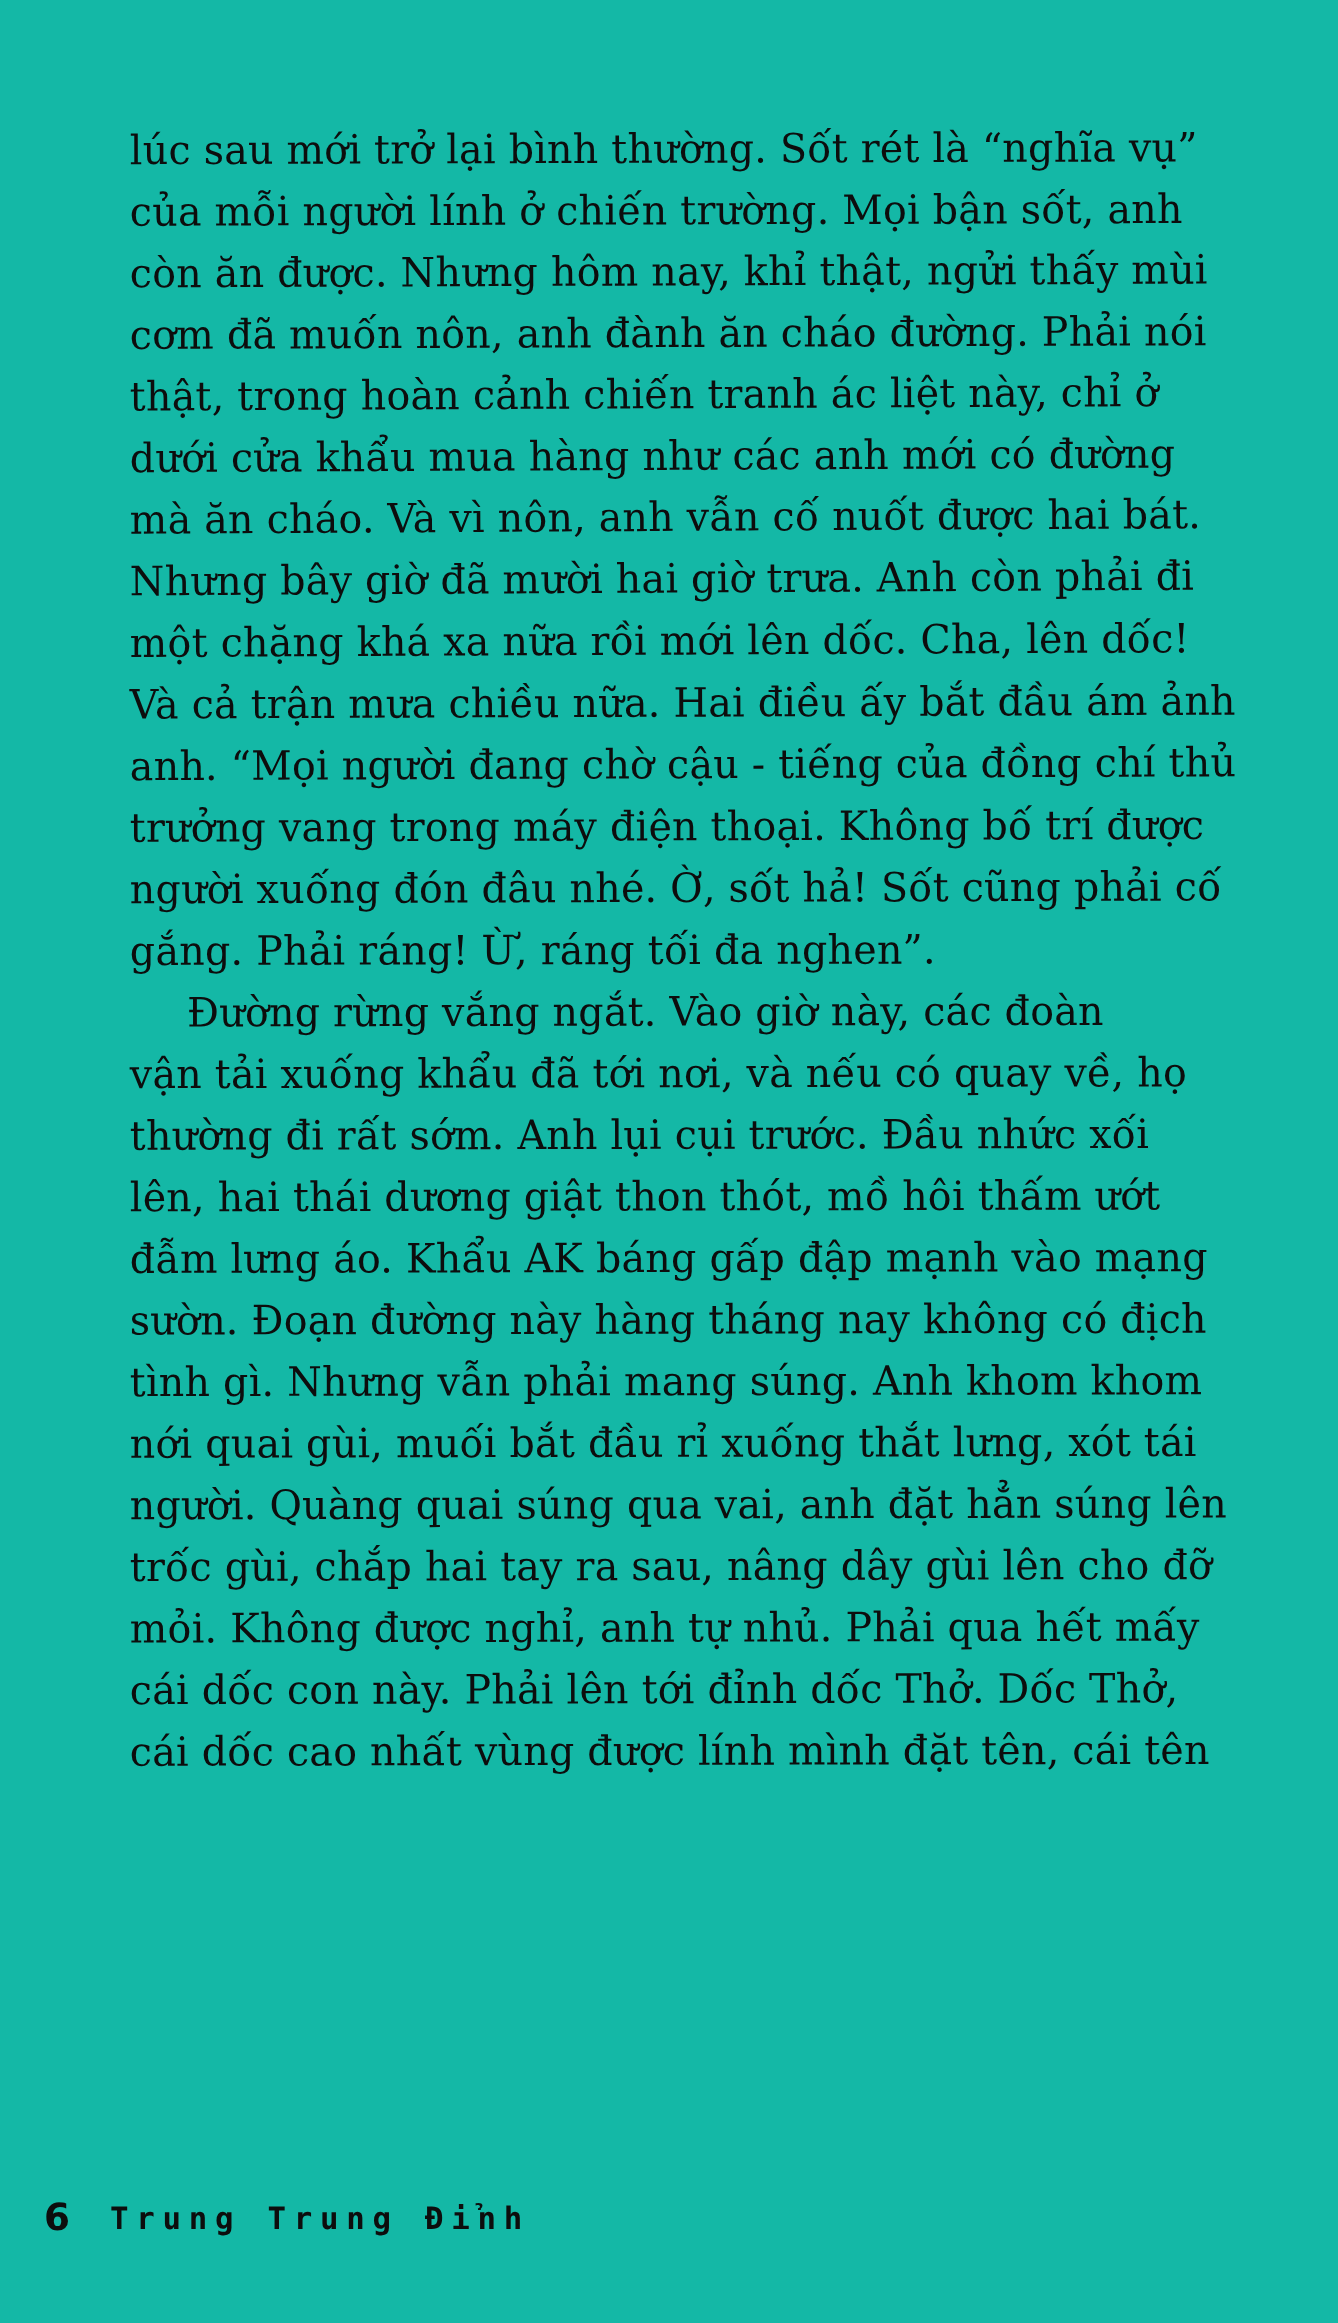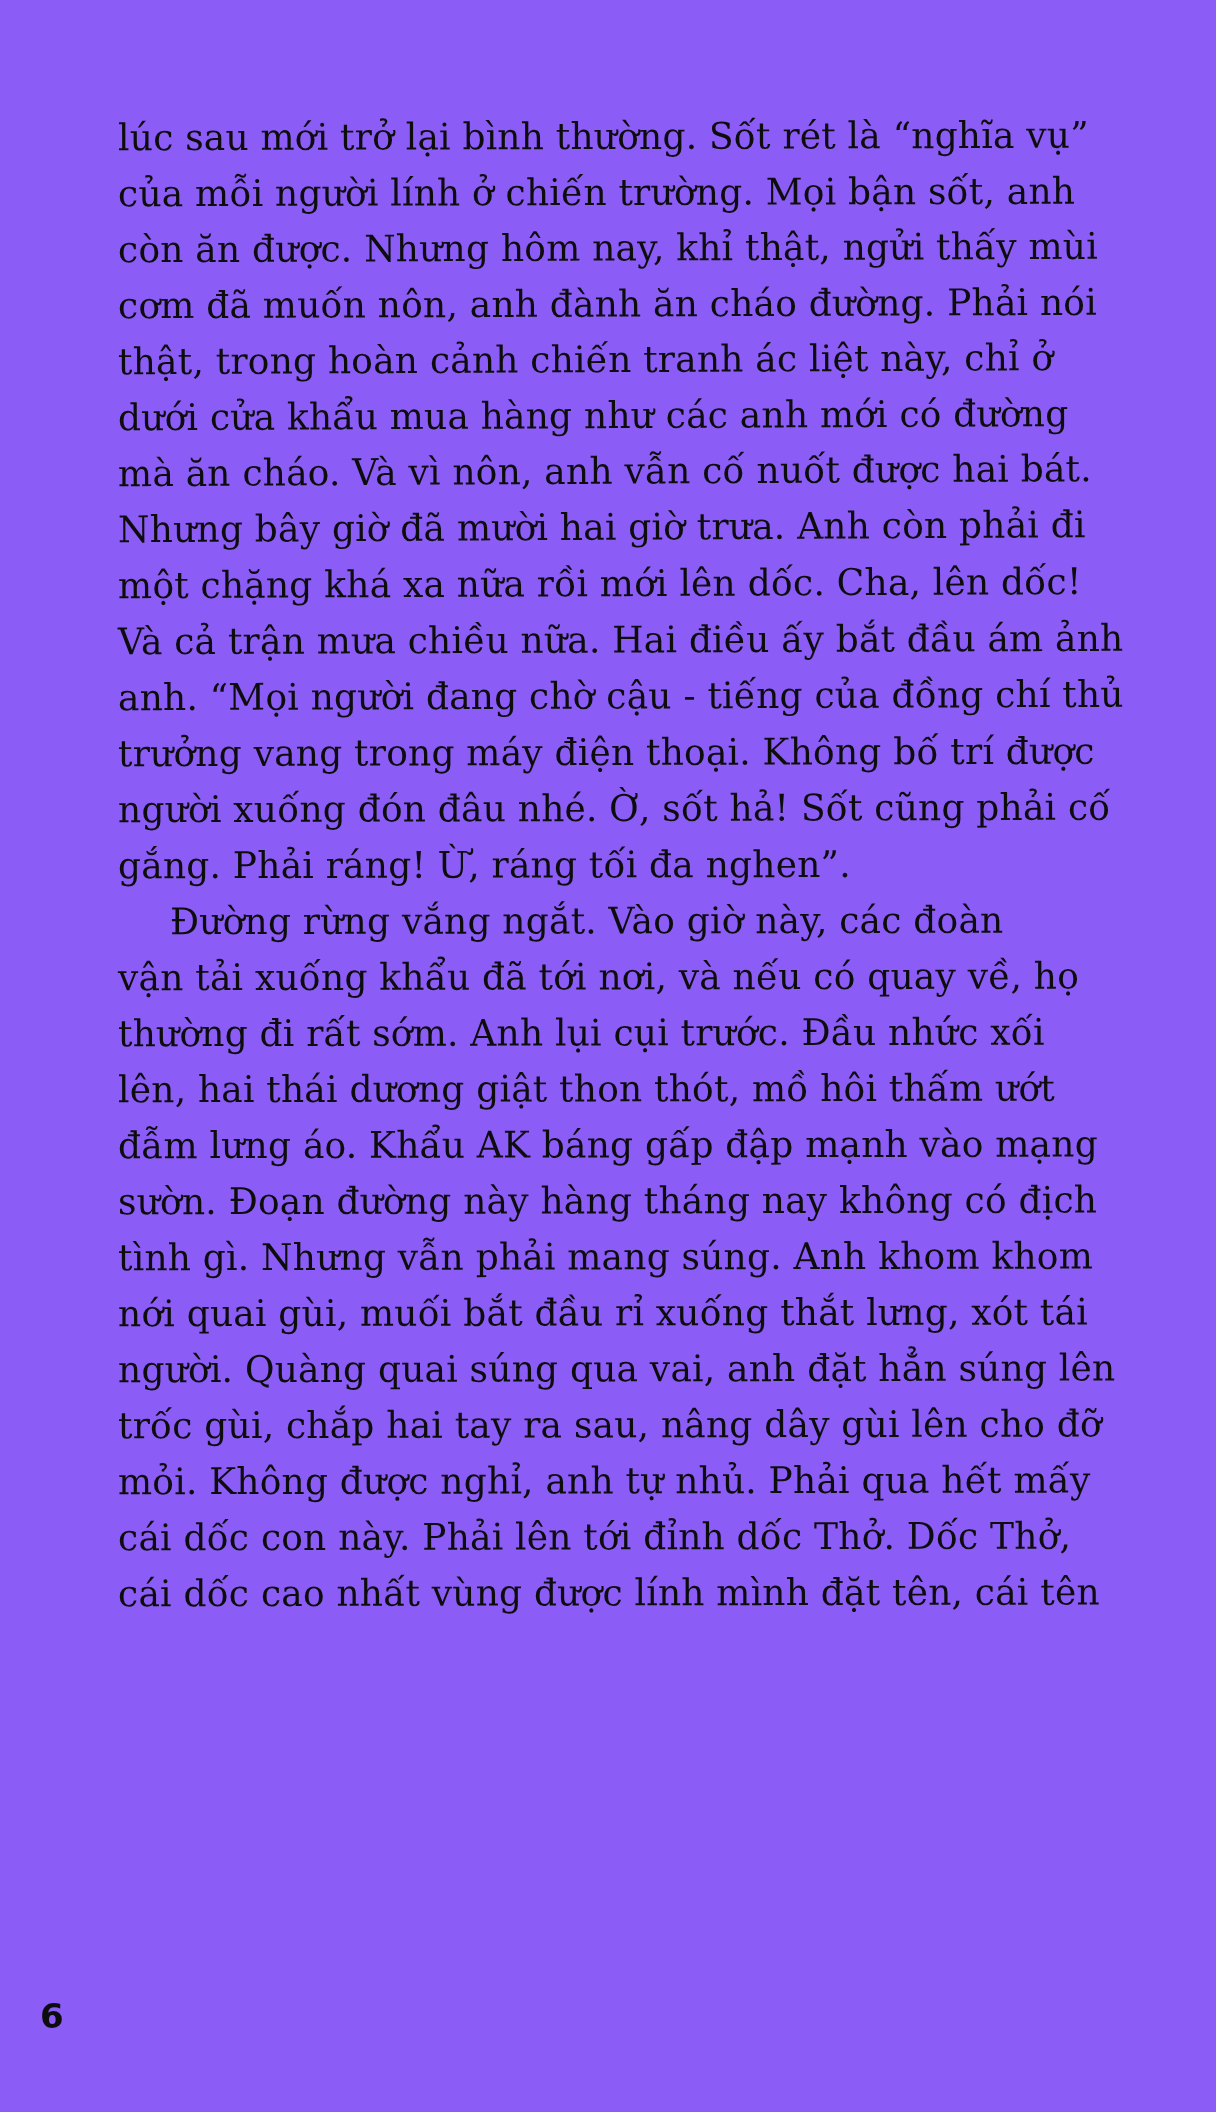--- a/index.html
+++ b/index.html
@@ -14,21 +14,21 @@
     font-family: "Liberation Serif", serif;
     color: #111111;
     overflow: hidden;
   }
 
   .page {
     position: absolute;
     left: 0; top: 0;
     width: 1216px;
     height: 2112px;
-    background: #8b5cf6;
+    background: #14b8a6;
   }
 
   .text-block {
     position: absolute;
     left: 118px;
     top: 120px;
     width: 1000px;
   }
 
   .line {
@@ -130,15 +130,16 @@
     <span class="line l21">nới quai gùi, muối bắt đầu rỉ xuống thắt lưng, xót tái</span>
     <span class="line l22">người. Quàng quai súng qua vai, anh đặt hẳn súng lên</span>
     <span class="line l23">trốc gùi, chắp hai tay ra sau, nâng dây gùi lên cho đỡ</span>
     <span class="line l24">mỏi. Không được nghỉ, anh tự nhủ. Phải qua hết mấy</span>
     <span class="line l25">cái dốc con này. Phải lên tới đỉnh dốc Thở. Dốc Thở,</span>
     <span class="line l26">cái dốc cao nhất vùng được lính mình đặt tên, cái tên</span>
   </div>
 
   <div class="footer">
     <span class="folio">6</span>
+    <span class="author">Trung Trung Đỉnh</span>
   </div>
 
 </div>
 
 </body></html>

